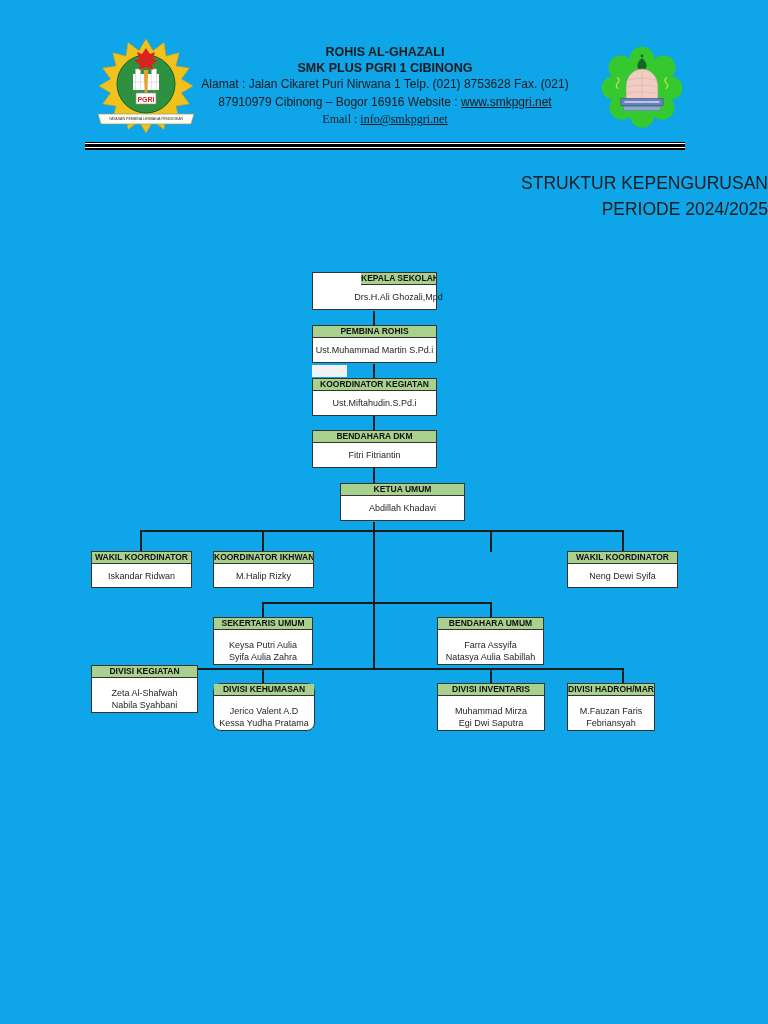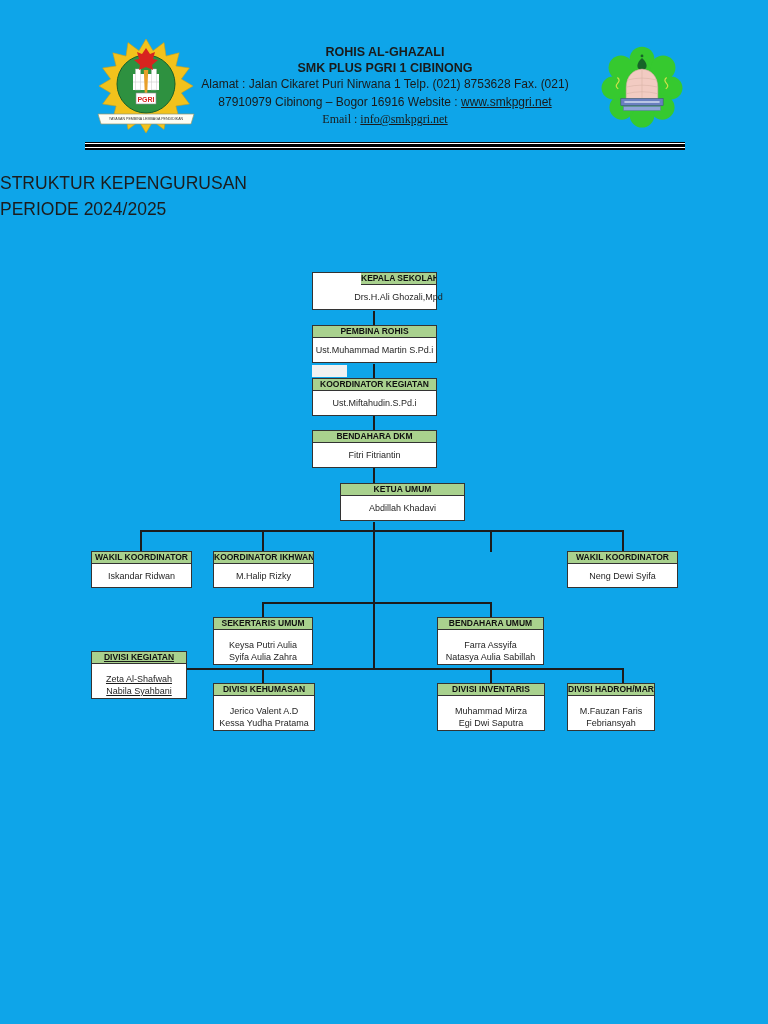--- a/index.html
+++ b/index.html
@@ -12,21 +12,21 @@
   .lh-text{position:absolute;left:184px;top:44px;width:402px;text-align:center;}
   .lh-b{font-weight:bold;font-size:12.5px;line-height:16px;}
   .lh-a{font-size:12px;line-height:17.5px;}
   .lh-e{font-family:"Liberation Serif",serif;font-size:12px;line-height:17px;}
   .lh-link{text-decoration:underline;}
 
   .rule{position:absolute;left:85px;top:142px;width:600px;height:8px;
         background:linear-gradient(#000 0 1.5px,#fff 1.5px 2.5px,#000 2.5px 5.5px,#fff 5.5px 6.5px,#000 6.5px 8px);}
 
   
-  .doc-title{position:absolute;left:0;top:171px;width:768px;text-align:left;
+  .doc-title{position:absolute;left:0;top:171px;width:768px;text-align:right;
              font-size:17.5px;line-height:25.5px;color:#1c1c1c;}
 
   
   .obox{position:absolute;box-sizing:border-box;border:1.5px solid #333;background:#fff;}
   .obox .hd{background:#a9d18e;border-bottom:1.5px solid #333;font-weight:bold;
             font-size:8.5px;line-height:11px;text-align:center;color:#101010;
             white-space:nowrap;overflow:hidden;}
   .obox .bd{display:flex;flex-direction:column;align-items:center;justify-content:center;
             font-size:9px;color:#1f1f1f;text-align:center;white-space:nowrap;}
   .bd-a{height:24px;}   
@@ -179,28 +179,28 @@
     </div>
   </div>
   <div class="obox" style="left:437px;top:617px;width:107px;">
     <div class="hd">BENDAHARA UMUM</div>
     <div class="bd bd-c">
       <span>Farra Assyifa</span>
       <span>Natasya Aulia Sabillah</span>
     </div>
   </div>
 
-  <div class="obox" style="left:91px;top:651px;width:96px;text-decoration:underline;">
+  <div class="obox" style="left:91px;top:665px;width:107px;">
     <div class="hd">DIVISI KEGIATAN</div>
     <div class="bd bd-c">
       <span>Zeta Al-Shafwah</span>
       <span>Nabila Syahbani</span>
     </div>
   </div>
-  <div class="obox" style="left:213px;top:683px;width:102px;">
+  <div class="obox" style="left:213px;top:683px;width:102px;border-radius:8px;">
     <div class="hd">DIVISI KEHUMASAN</div>
     <div class="bd bd-c">
       <span>Jerico Valent A.D</span>
       <span>Kessa Yudha Pratama</span>
     </div>
   </div>
   <div class="obox" style="left:437px;top:683px;width:108px;">
     <div class="hd">DIVISI INVENTARIS</div>
     <div class="bd bd-c">
       <span>Muhammad Mirza</span>

